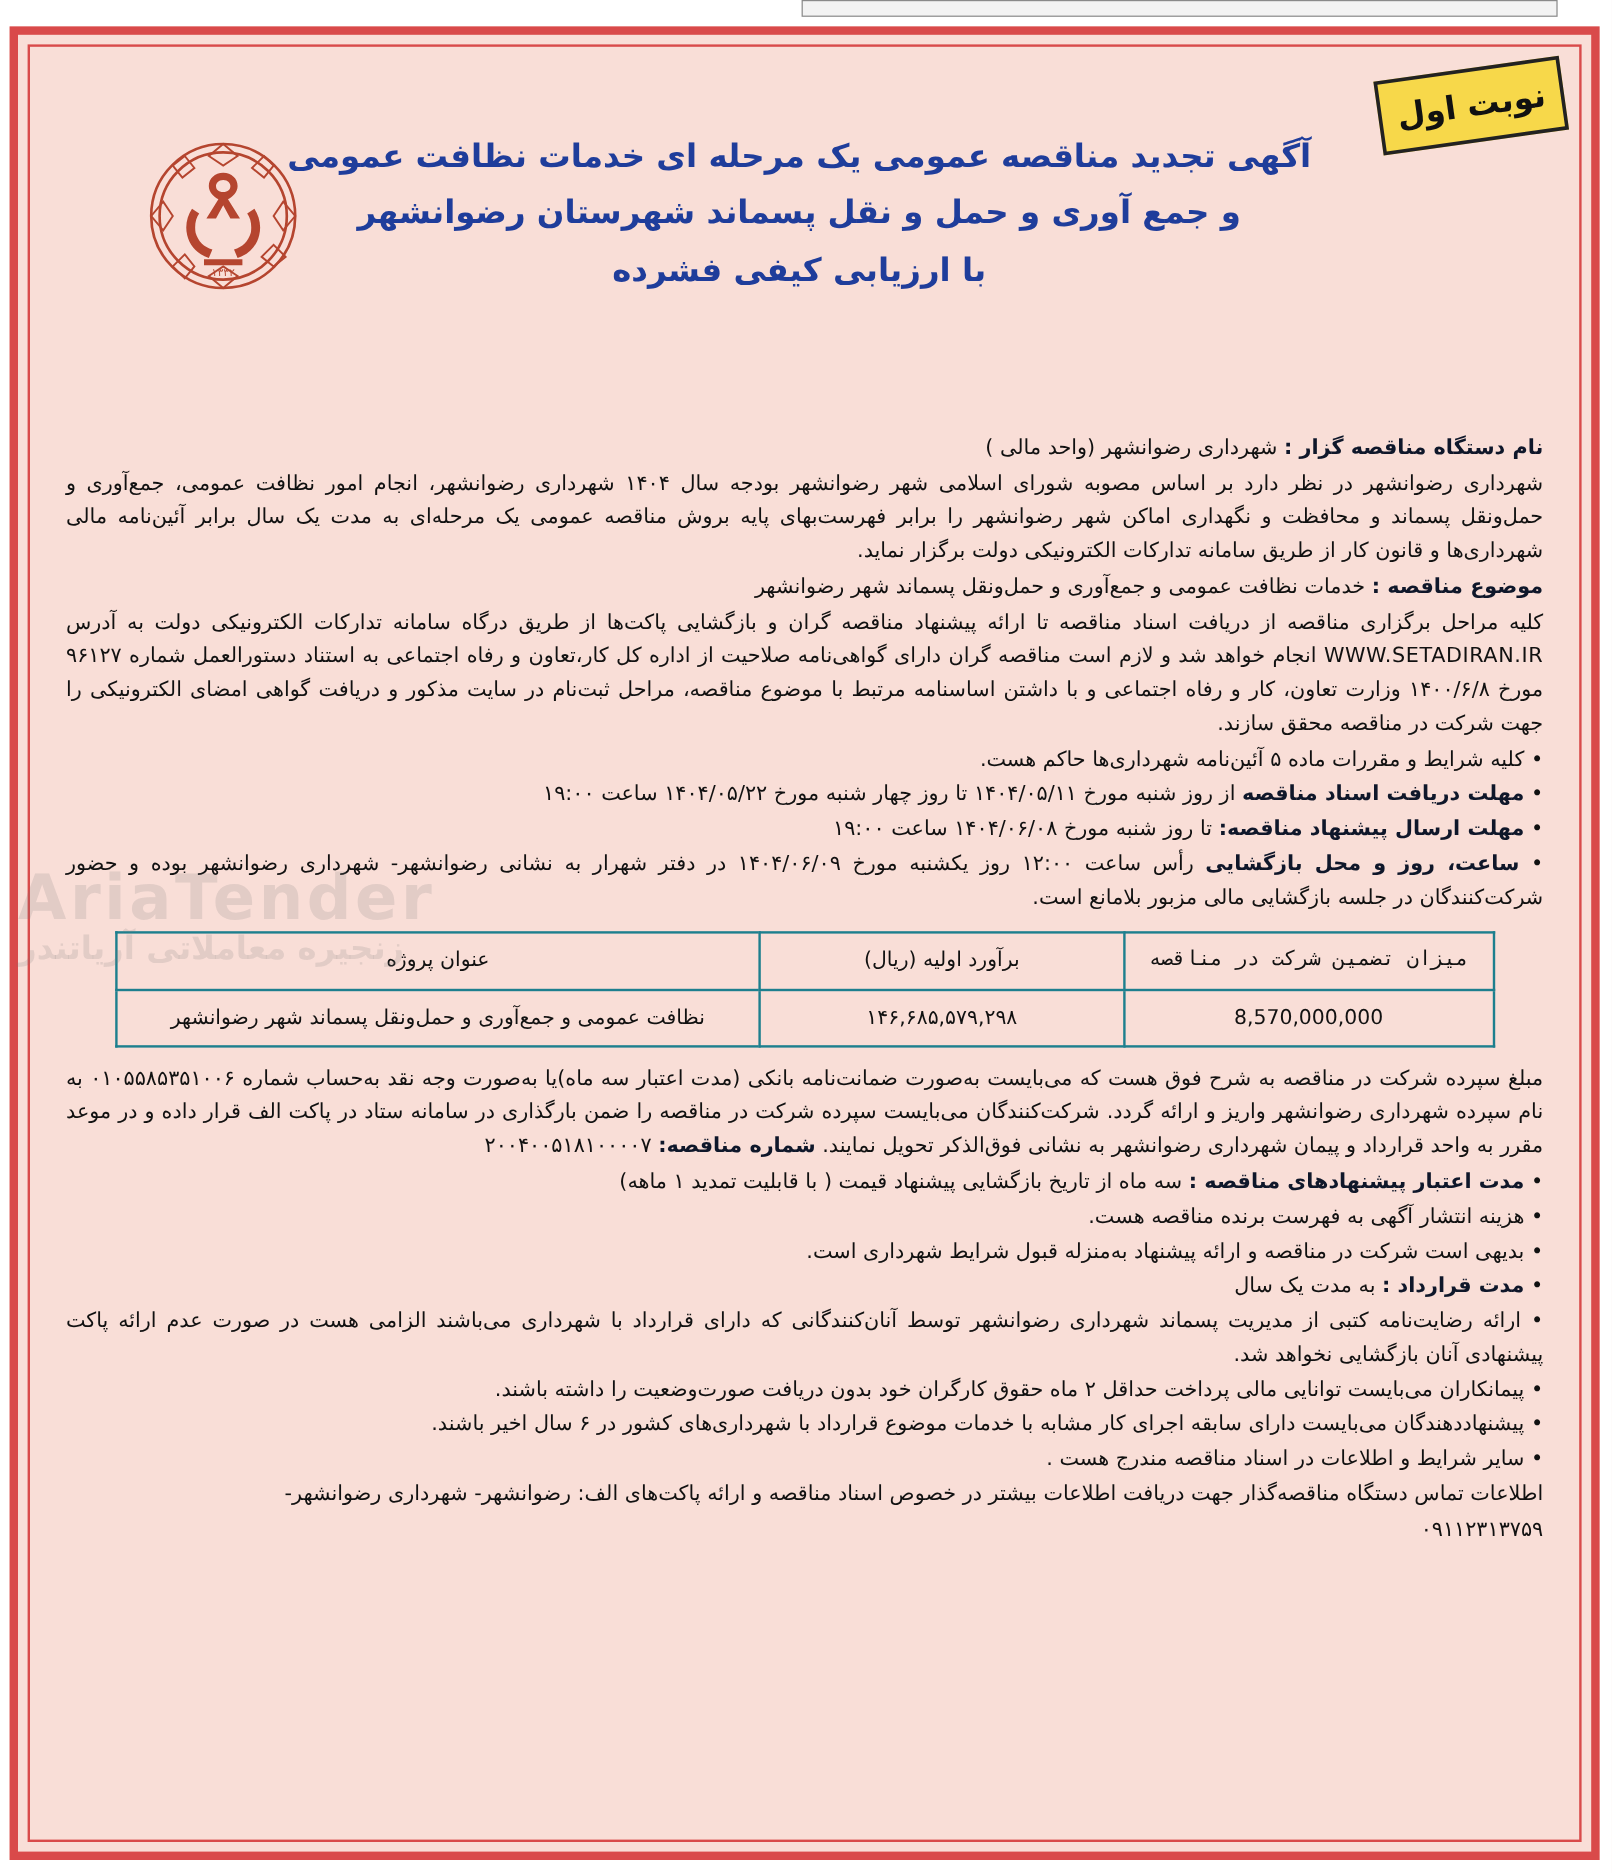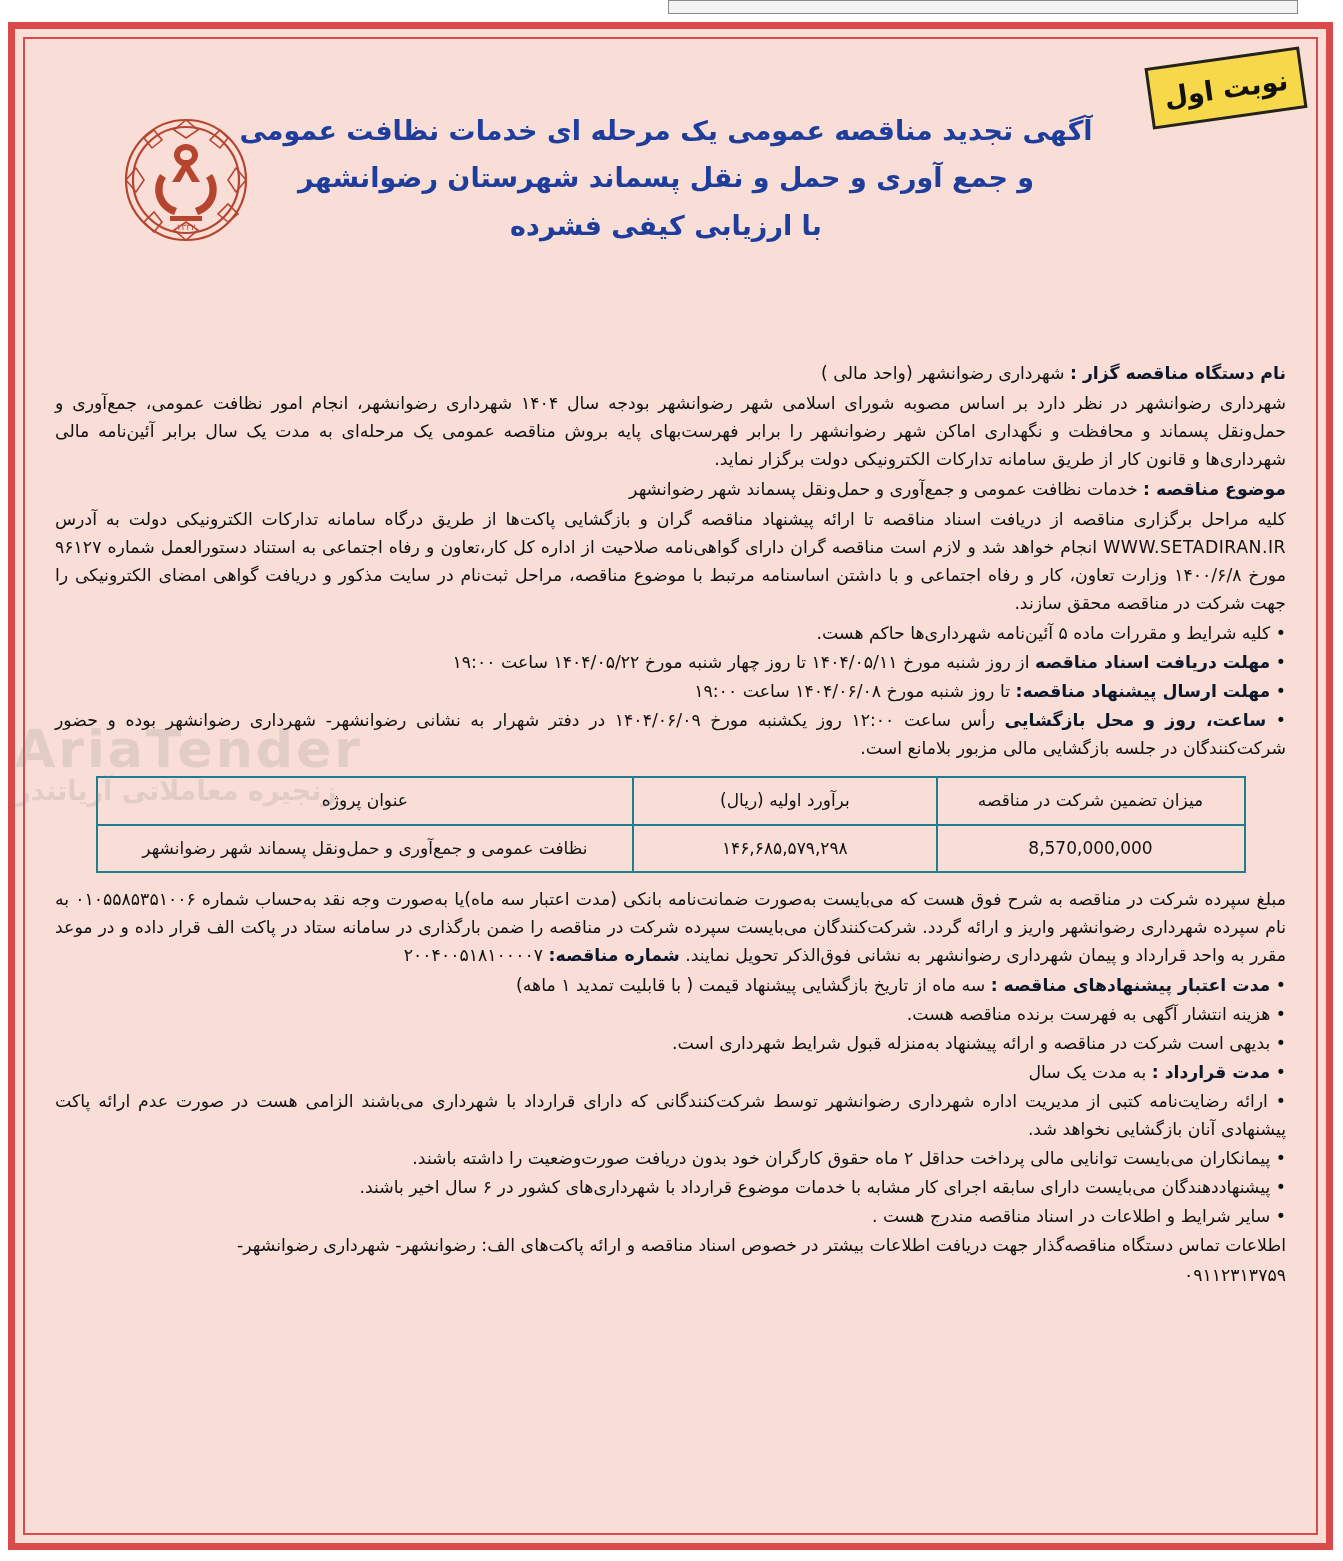--- a/index.html
+++ b/index.html
@@ -41,21 +41,21 @@
 
   
   .watermark{position:absolute;top:690px;right:0;left:0;text-align:left;color:rgba(120,120,120,0.18);
              font-size:52px;font-weight:bold;z-index:1;pointer-events:none;letter-spacing:3px;}
   .watermark .sub{font-size:27px;display:block;margin-top:-4px;}
 
   
   table.tbl{border-collapse:collapse;width:1150px;margin:14px auto 12px auto;direction:rtl;}
   table.tbl th,table.tbl td{border:2px solid #1d7f8e;text-align:center;font-size:17px;padding:9px 4px;color:#111;}
   table.tbl th{font-weight:normal;}
-  .col-a{width:305px;}
+  .col-a{width:305px;font-family:Liberation Mono, monospace;}
   .col-b{width:300px;}
   .col-c{width:545px;}
 
   .tailnum{direction:rtl;}
 </style>
 </head>
 <body>
 
 <div class="page">
 
@@ -155,21 +155,21 @@
         <span>مبلغ سپرده شرکت در مناقصه به شرح فوق هست که می‌بایست به‌صورت ضمانت‌نامه بانکی (مدت اعتبار سه ماه)یا به‌صورت وجه نقد به‌حساب شماره ۰۱۰۵۵۸۵۳۵۱۰۰۶ به نام سپرده شهرداری رضوانشهر واریز و ارائه گردد.  شرکت‌کنندگان می‌بایست سپرده شرکت در مناقصه را ضمن بارگذاری در سامانه  ستاد در پاکت الف قرار داده و در موعد مقرر به واحد قرارداد و پیمان شهرداری رضوانشهر به نشانی فوق‌الذکر تحویل نمایند.</span>
         <span class="lbl">شماره مناقصه:</span>
         <span>۲۰۰۴۰۰۵۱۸۱۰۰۰۰۷</span>
       </p>
 
       <ul class="bullets">
         <li><span class="lbl">مدت اعتبار پیشنهادهای مناقصه :</span> سه ماه از تاریخ بازگشایی پیشنهاد قیمت ( با قابلیت تمدید ۱ ماهه)</li>
         <li>هزینه انتشار آگهی به فهرست برنده مناقصه هست.</li>
         <li>بدیهی است شرکت در مناقصه و ارائه پیشنهاد به‌منزله قبول شرایط شهرداری است.</li>
         <li><span class="lbl">مدت قرارداد :</span> به مدت یک سال</li>
-        <li>ارائه رضایت‌نامه کتبی از مدیریت اداره شهرداری رضوانشهر توسط شرکت‌کنندگانی که دارای قرارداد با شهرداری می‌باشند الزامی هست در صورت عدم ارائه پاکت پیشنهادی آنان بازگشایی نخواهد شد.</li>
+        <li>ارائه رضایت‌نامه کتبی از مدیریت پسماند شهرداری رضوانشهر توسط آنان‌کنندگانی که دارای قرارداد با شهرداری می‌باشند الزامی هست در صورت عدم ارائه پاکت پیشنهادی آنان بازگشایی نخواهد شد.</li>
         <li>پیمانکاران می‌بایست توانایی مالی پرداخت حداقل ۲ ماه حقوق کارگران خود بدون دریافت صورت‌وضعیت را داشته باشند.</li>
         <li>پیشنهاددهندگان می‌بایست دارای سابقه اجرای کار مشابه با خدمات موضوع قرارداد با  شهرداری‌های کشور در ۶ سال اخیر باشند.</li>
         <li>سایر شرایط و اطلاعات در اسناد مناقصه مندرج هست .</li>
       </ul>
 
       <p class="just">اطلاعات تماس دستگاه مناقصه‌گذار جهت دریافت اطلاعات بیشتر در خصوص اسناد مناقصه و ارائه پاکت‌های الف: رضوانشهر- شهرداری رضوانشهر-</p>
       <p class="tailnum">۰۹۱۱۲۳۱۳۷۵۹</p>
 
     </div>
   </div>

